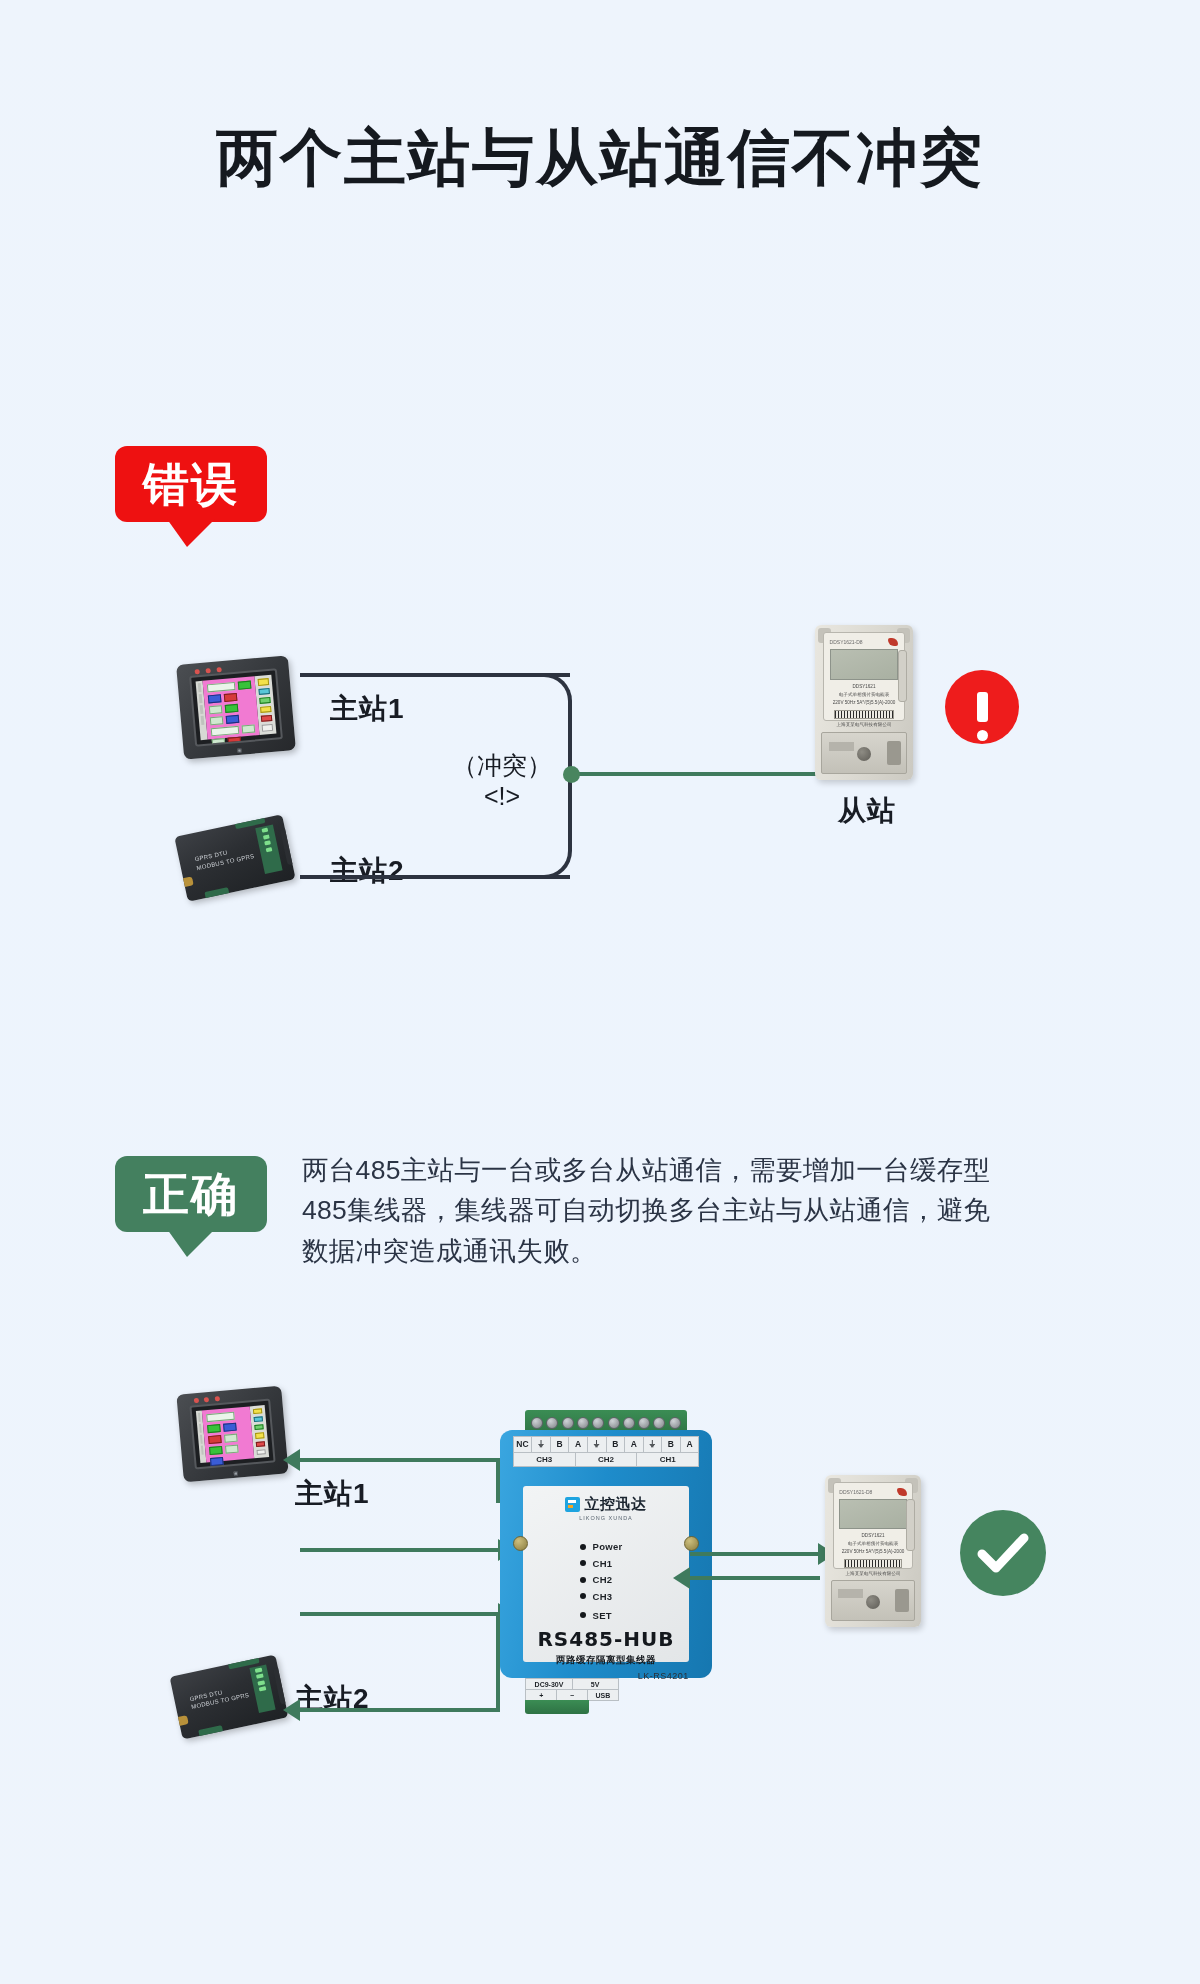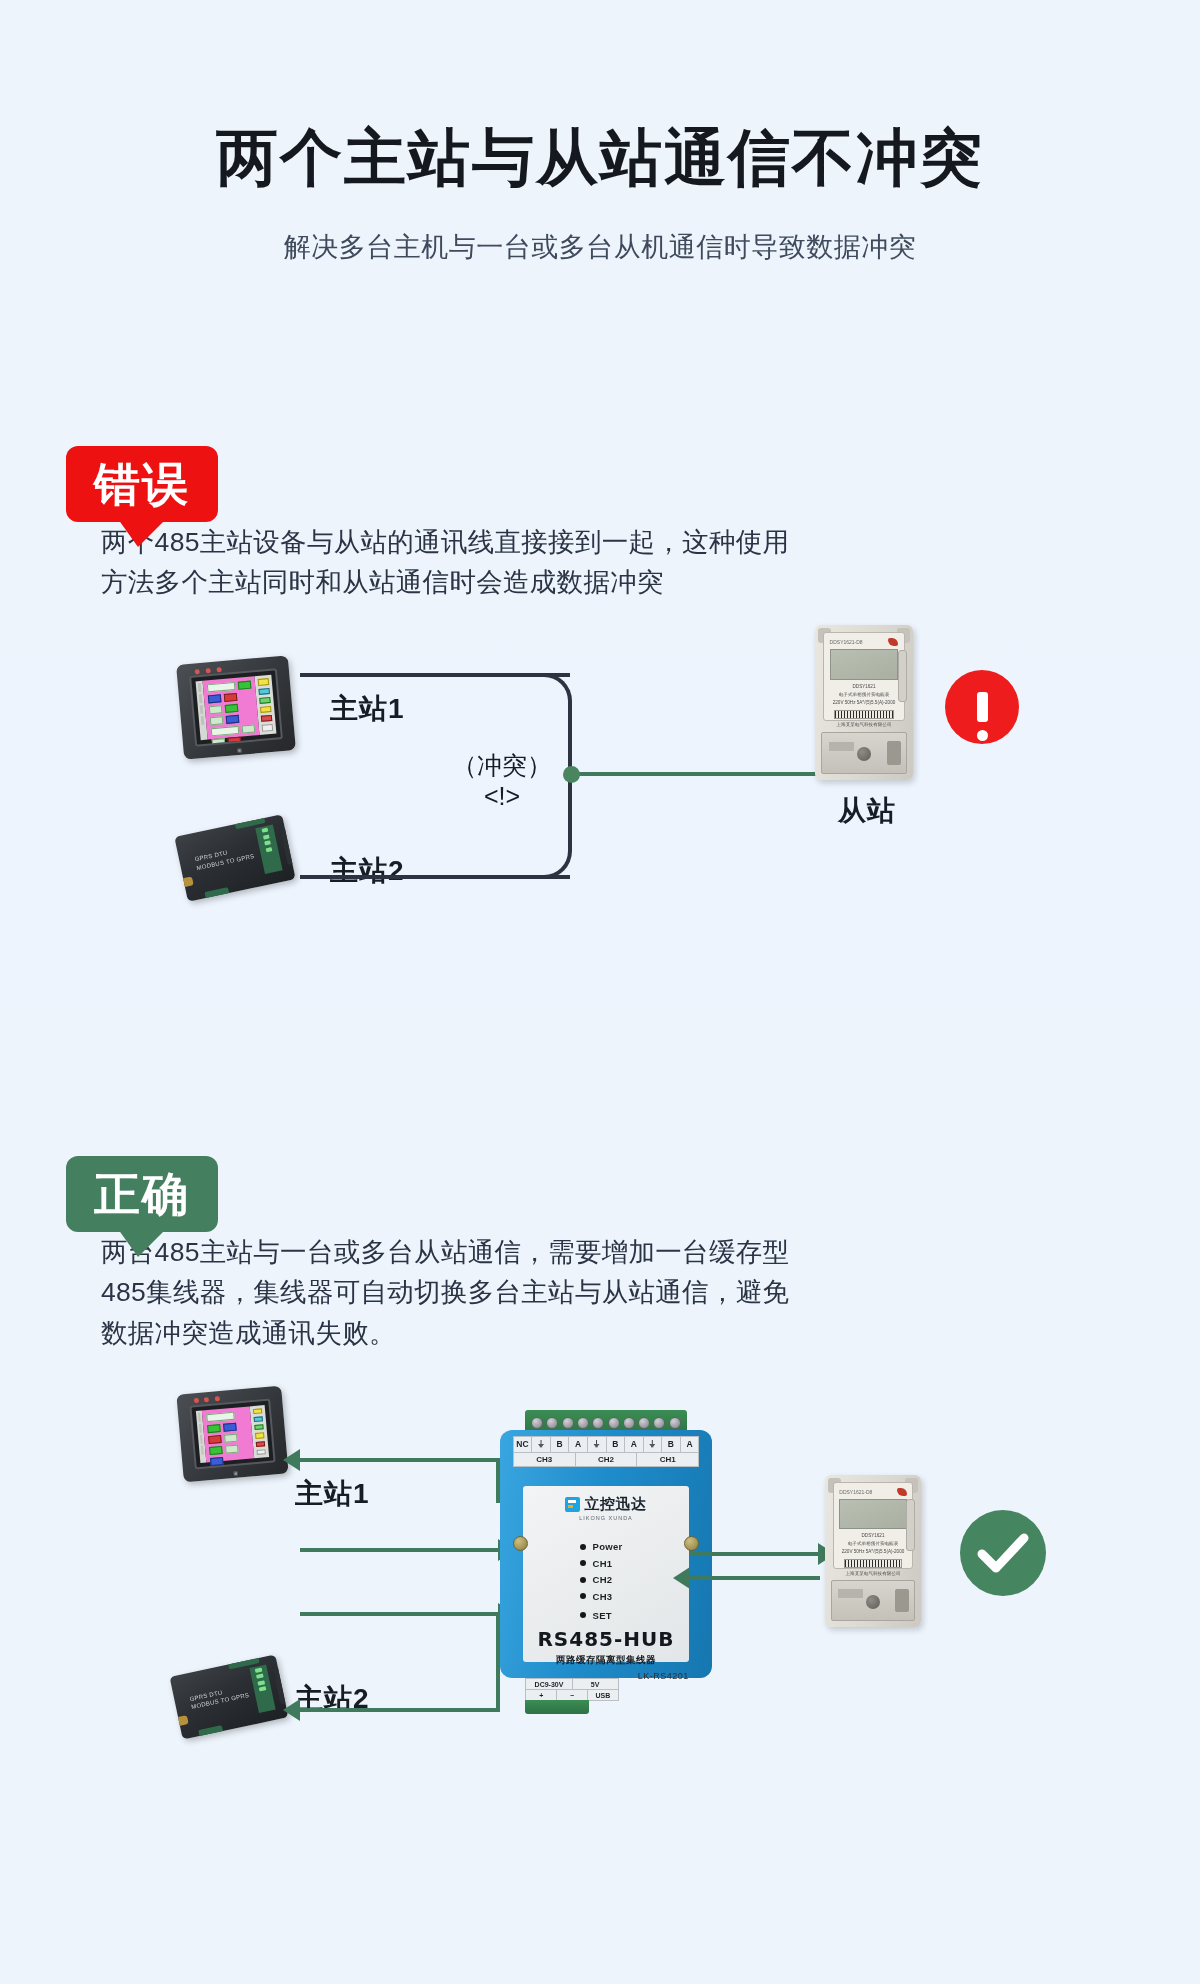--- a/index.html
+++ b/index.html
@@ -40,22 +40,21 @@
   
   .section {
     position: absolute;
     left: 0;
     width: 1200px;
   }
   .section-head {
     position: relative;
     display: flex;
     align-items: flex-start;
-    padding-left: 66px;
-    flex-direction: column;
+    padding-left: 115px;
   }
   .badge-wrap {
     position: relative;
     flex: 0 0 auto;
     margin-top: 6px;
   }
   .badge {
     width: 152px;
     height: 76px;
     border-radius: 12px;
@@ -576,30 +575,28 @@
     border-top: 11px solid transparent;
     border-bottom: 11px solid transparent;
     border-right: 17px solid #3f7a5d;
   }
 </style>
 </head>
 <body>
 
 <div class="header">
   <div class="page-title">两个主站与从站通信不冲突</div>
-  <div class="page-subtitle">解决多台主机与一台或多台从机通信时导致数据冲突</div>
 </div>
 
 <div class="section" style="top:440px;">
   <div class="section-head">
     <div class="badge-wrap">
       <div class="badge error">错误</div>
       <div class="badge-tail error"></div>
     </div>
-    <div class="section-text">两个485主站设备与从站的通讯线直接接到一起，这种使用方法多个主站同时和从站通信时会造成数据冲突</div>
   </div>
 </div>
 
 <div class="diagram" style="top:630px; height:330px;">
 
   <div class="hmi" style="left:180px; top:30px; width:112px; height:95px;">
     <div class="hmi-body">
       <div class="hmi-leds">
           <i></i>
           <i></i>

